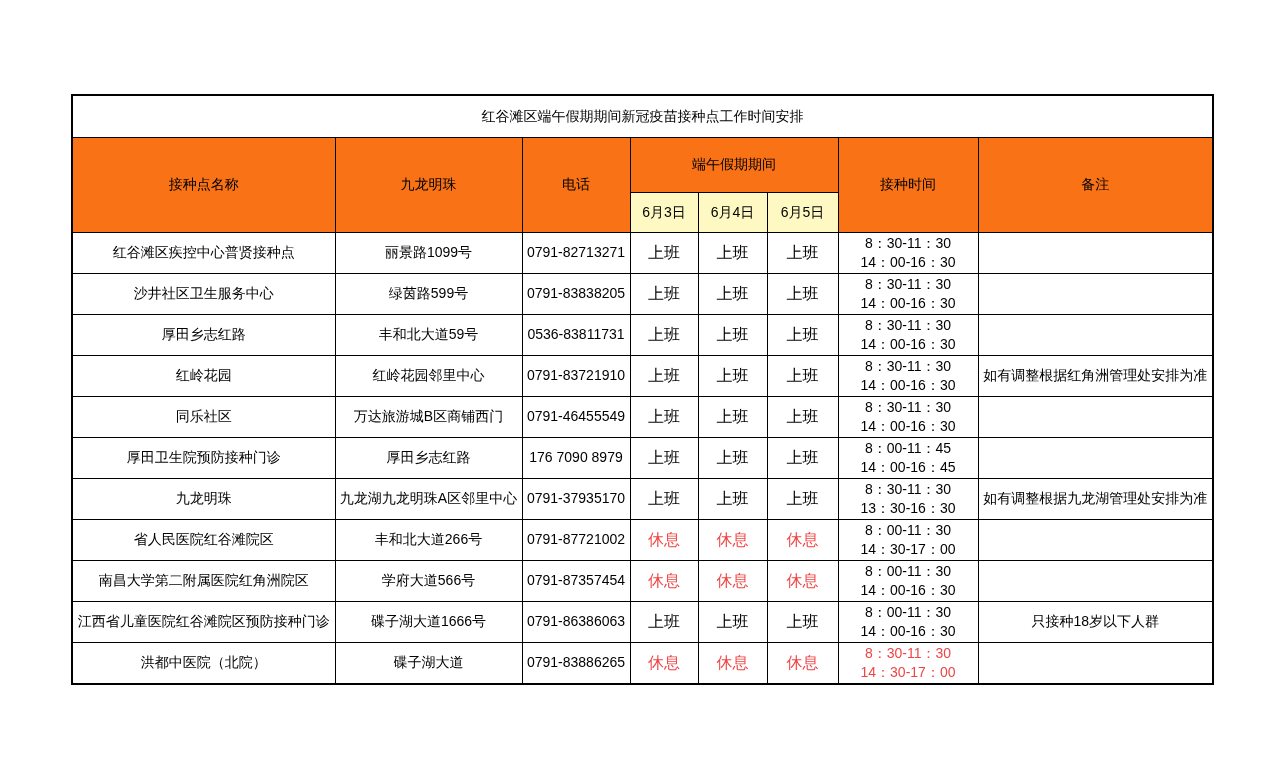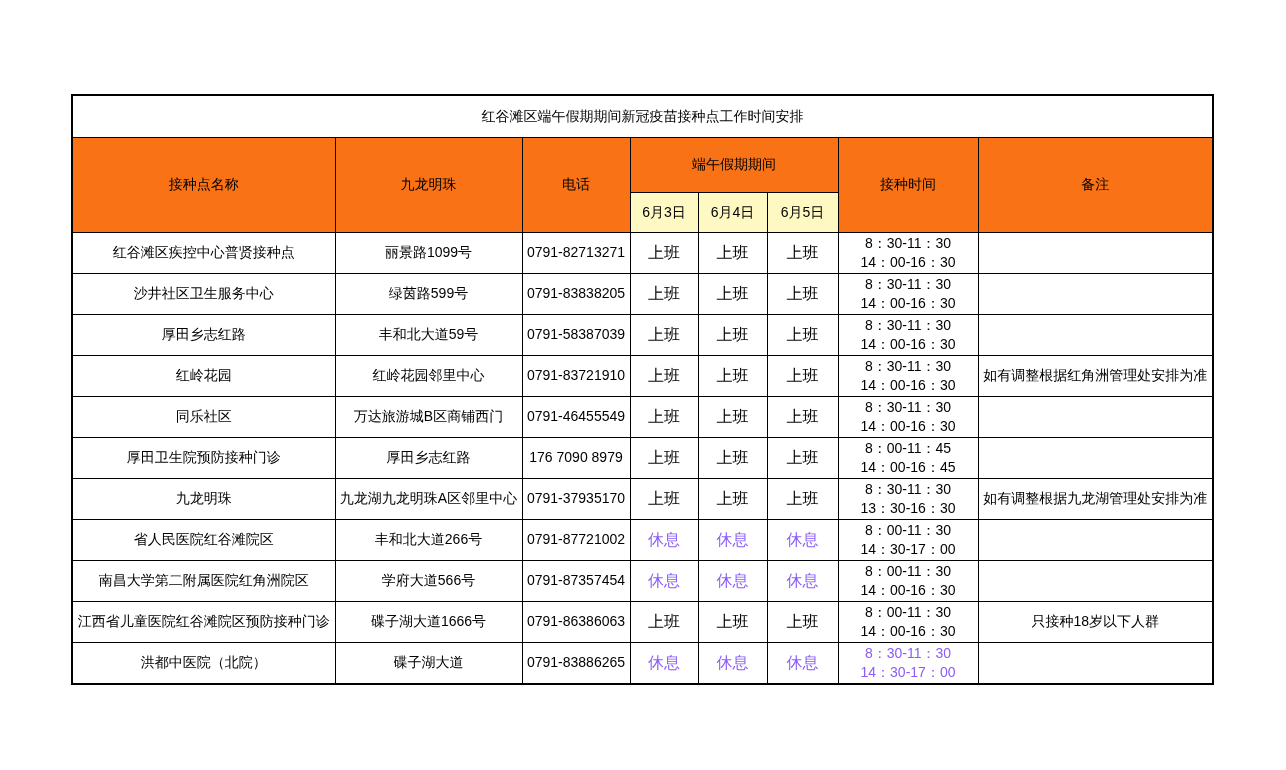--- a/index.html
+++ b/index.html
@@ -44,21 +44,21 @@
   tr.head-row td, tr.date-row td {
     background: #f97316;
   }
   tr.date-row td.date {
     background: #fef9c3;
   }
   td.time-cell div {
     line-height: 19px;
     white-space: nowrap;
   }
-  .red { color: #8b5cf6; }
+  .red { color: #ef4444; }
   td.status { font-size: 16px; }
 </style>
 </head>
 <body>
 
 <div class="page">
   <table class="schedule">
     <colgroup>
       <col style="width:263px">
       <col style="width:187px">
@@ -112,21 +112,21 @@
     <td class="time-cell">
       <div class="time-line">8：30-11：30</div>
       <div class="time-line">14：00-16：30</div>
     </td>
     <td></td>
   </tr>
 
   <tr style="height:40px">
     <td>厚田乡志红路</td>
     <td>丰和北大道59号</td>
-    <td>0791-58387039</td>
+    <td>0536-83811731</td>
     <td class="status">上班</td>
     <td class="status">上班</td>
     <td class="status">上班</td>
     <td class="time-cell">
       <div class="time-line">8：30-11：30</div>
       <div class="time-line">14：00-16：30</div>
     </td>
     <td></td>
   </tr>
 

